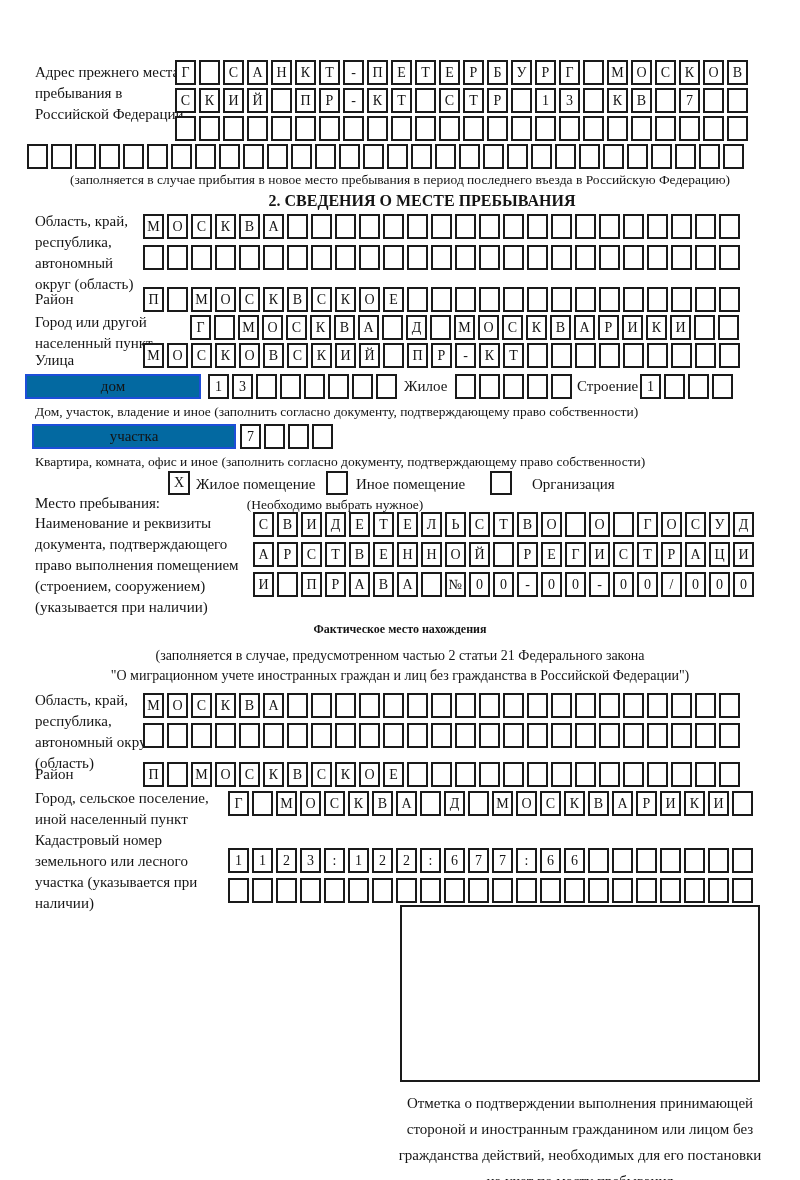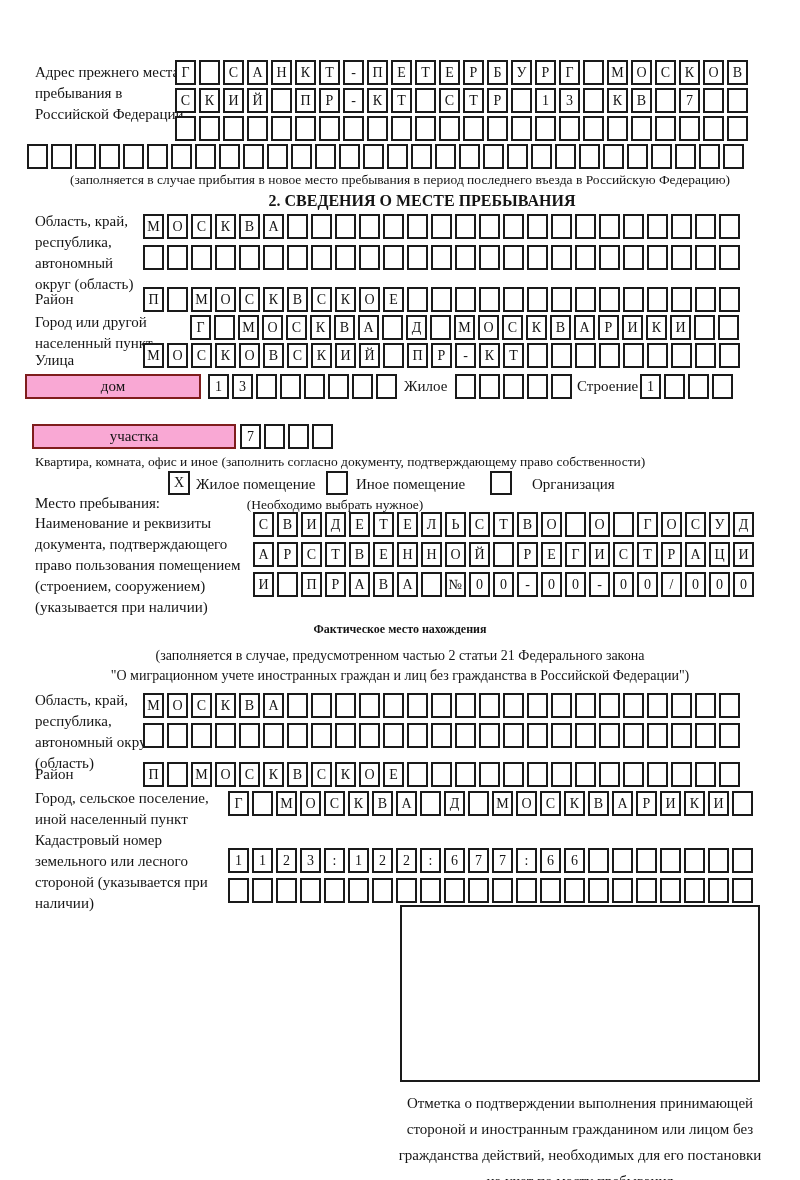--- a/index.html
+++ b/index.html
@@ -13,21 +13,21 @@
   .center { left:0; right:0; text-align:center; }
   .heading { position:absolute; left:0; right:0; text-align:center; font-weight:bold; font-size:16px; }
   .cellrow { position:absolute; display:flex; }
   .cell {
     flex:0 0 auto; width:17px; height:21px; border:2px solid #1a1a1a;
     margin-right:3px; display:flex; align-items:center; justify-content:center;
     font-size:14px; background:#fff;
   }
   .cell:last-child { margin-right:0; }
   .fieldbox {
-    position:absolute; height:21px; border:2px solid #7f1d1d; background:#f9a8d4;
+    position:absolute; height:21px; border:2px solid #1d4ed8; background:#0369a1;
     display:flex; align-items:center; justify-content:center; font-size:15px;
   }
   .cb {
     position:absolute; width:18px; height:20px; border:2px solid #1a1a1a; background:#fff;
     display:flex; align-items:center; justify-content:center; font-size:14px;
   }
   .stampbox { position:absolute; border:2px solid #1a1a1a; background:#fff; }
 </style>
 </head>
 <body>
@@ -310,40 +310,41 @@
       <span class="cell"></span>
       <span class="cell"></span>
     </div>
   <div class="lbl" style="left:577px; top:376px;">Строение</div>
   <div class="cellrow" style="left:640px; top:374px;">
       <span class="cell">1</span>
       <span class="cell"></span>
       <span class="cell"></span>
       <span class="cell"></span>
     </div>
+  <div class="note" style="left:35px; top:404px;">Дом, участок, владение и иное (заполнить согласно документу, подтверждающему право собственности)</div>
 
   <div class="fieldbox" style="left:32px; top:424px; width:200px;">участка</div>
   <div class="cellrow" style="left:240px; top:424px;">
       <span class="cell">7</span>
       <span class="cell"></span>
       <span class="cell"></span>
       <span class="cell"></span>
     </div>
   <div class="note" style="left:35px; top:454px;">Квартира, комната, офис и иное (заполнить согласно документу, подтверждающему право собственности)</div>
 
   <div class="lbl" style="left:35px; top:493px;">Место пребывания:</div>
   <span class="cb" style="left:168px; top:471px;">X</span>
   <div class="lbl" style="left:196px; top:474px;">Жилое помещение</div>
   <span class="cb" style="left:326px; top:471px;"></span>
   <div class="lbl" style="left:356px; top:474px;">Иное помещение</div>
   <span class="cb" style="left:490px; top:471px;"></span>
   <div class="lbl" style="left:532px; top:474px;">Организация</div>
   <div class="note" style="left:100px; top:497px; width:470px; text-align:center;">(Необходимо выбрать нужное)</div>
 
-  <div class="lbl" style="left:35px; top:513px; width:220px;">Наименование и реквизиты документа, подтверждающего право пользования помещением (строением, сооружением) (указывается при наличии)</div>
+  <div class="lbl" style="left:35px; top:513px; width:220px;">Наименование и реквизиты документа, подтверждающего право выполнения помещением (строением, сооружением) (указывается при наличии)</div>
   <div class="cellrow" style="left:253px; top:512px;">
       <span class="cell">С</span>
       <span class="cell">В</span>
       <span class="cell">И</span>
       <span class="cell">Д</span>
       <span class="cell">Е</span>
       <span class="cell">Т</span>
       <span class="cell">Е</span>
       <span class="cell">Л</span>
       <span class="cell">Ь</span>
@@ -515,21 +516,21 @@
       <span class="cell">К</span>
       <span class="cell">В</span>
       <span class="cell">А</span>
       <span class="cell">Р</span>
       <span class="cell">И</span>
       <span class="cell">К</span>
       <span class="cell">И</span>
       <span class="cell"></span>
     </div>
 
-  <div class="lbl" style="left:35px; top:830px; width:175px;">Кадастровый номер земельного или лесного стороной (указывается при наличии)</div>
+  <div class="lbl" style="left:35px; top:830px; width:175px;">Кадастровый номер земельного или лесного участка (указывается при наличии)</div>
   <div class="cellrow" style="left:228px; top:848px;">
       <span class="cell">1</span>
       <span class="cell">1</span>
       <span class="cell">2</span>
       <span class="cell">3</span>
       <span class="cell">:</span>
       <span class="cell">1</span>
       <span class="cell">2</span>
       <span class="cell">2</span>
       <span class="cell">:</span>

